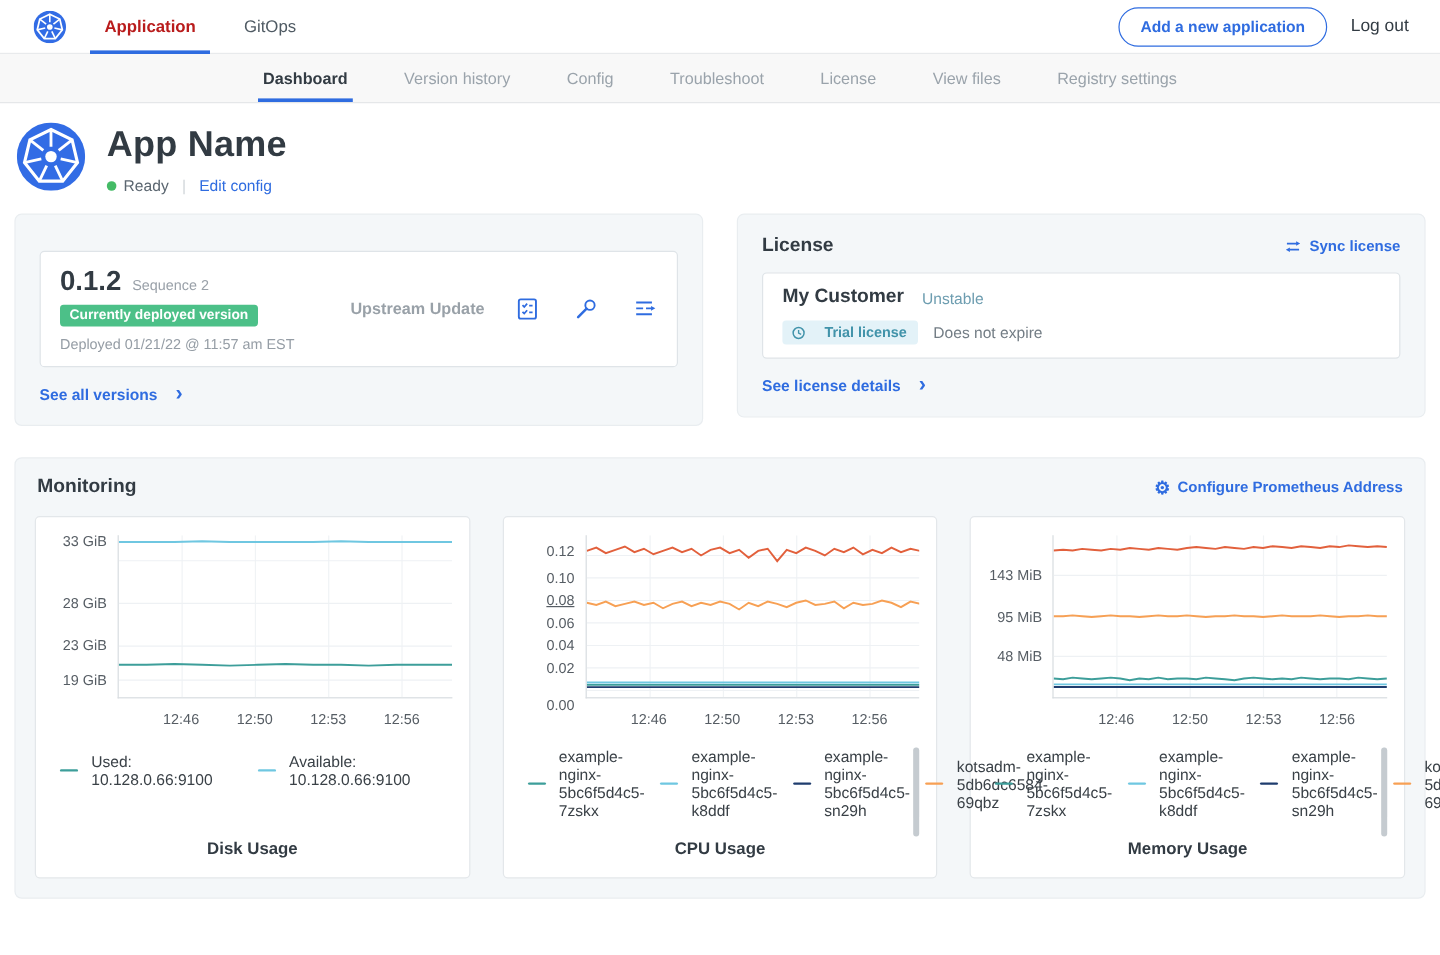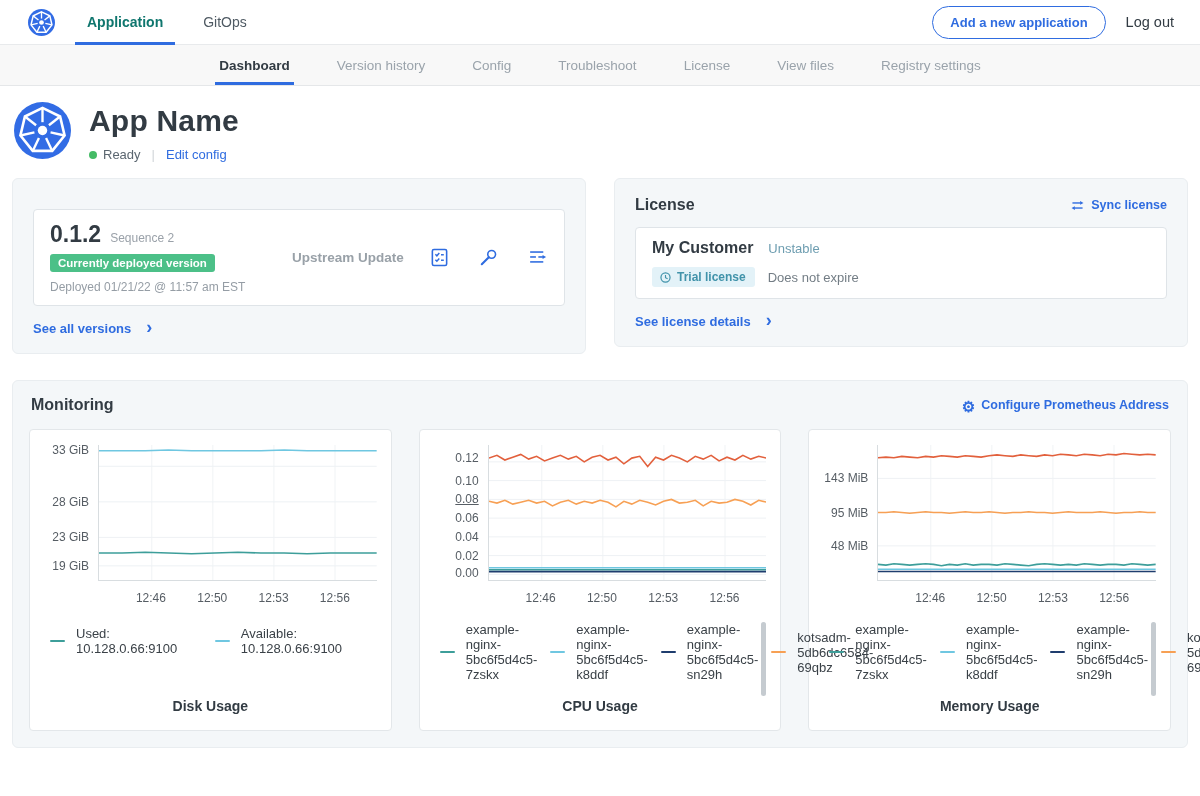--- a/index.html
+++ b/index.html
@@ -6,21 +6,21 @@
   html,body{background:#fff}
   body{width:1200px;height:796px;font-family:"Liberation Sans",sans-serif;color:#323b43;overflow:hidden}
   .page{width:1200px;height:796px;overflow:hidden;display:flex;flex-direction:column}
 
   
   .topnav{height:45px;display:flex;align-items:center;padding:0 26px 0 28px;border-bottom:1px solid #e8eaec;flex:none;background:#fff}
   .brand{width:27px;height:27px;margin-right:30px;flex:none}
   .brand svg{width:100%;height:100%;display:block}
   .topnav-tabs{display:flex;height:45px}
   .topnav-tab{display:flex;align-items:center;height:100%;padding:0 2px;margin-right:36px;font-size:14px;color:#4f5a63;cursor:pointer;position:relative}
-  .topnav-tab.active{color:#0f766e;font-weight:bold}
+  .topnav-tab.active{color:#b91c1c;font-weight:bold}
   .topnav-tab.active:after{content:"";position:absolute;left:-10px;right:-10px;bottom:0;height:3px;background:#2f6ce0}
   .spacer{flex:1}
   .add-app-btn{border:1px solid #2f6ce0;color:#2f6ce0;background:#fff;font-weight:bold;font-size:13px;padding:8px 17px;border-radius:19px;font-family:inherit;cursor:pointer;white-space:nowrap}
   .logout{margin-left:20px;font-size:14.5px;color:#323b43;cursor:pointer;white-space:nowrap}
 
   
   .subnav{height:41px;background:#f8f8f8;border-bottom:1px solid #e5e7e9;display:flex;justify-content:center;gap:47px;flex:none}
   .subnav-tab{display:flex;align-items:center;height:100%;font-size:13.5px;color:#9aa3ab;cursor:pointer;position:relative;white-space:nowrap}
   .subnav-tab.active{color:#323b43;font-weight:bold}
   .subnav-tab.active:after{content:"";position:absolute;left:-4px;right:-4px;bottom:0;height:3px;background:#2f6ce0}
@@ -57,21 +57,21 @@
   .ver-icons{margin-left:auto;display:flex;gap:28px;align-items:center;color:#2f6ce0}
   .ver-icons svg{width:21px;height:21px;cursor:pointer;display:block}
   .see-link{display:inline-flex;align-items:center;gap:15px;margin-top:15px;font-size:13px;font-weight:bold;color:#2f6ce0;cursor:pointer}
   .chev{font-size:18px;font-weight:bold;line-height:.8;position:relative;top:-1px}
 
   .inner-box.license{display:block}
   .cust-row{display:flex;align-items:center}
   .cust-name{font-size:16px;font-weight:bold;color:#323b43}
   .channel{font-size:13px;color:#6d9db0;margin-left:15px}
   .lic-row2{display:flex;align-items:center;margin-top:10px}
-  .trial-badge{display:inline-flex;align-items:center;gap:5px;background:#e3f2f8;color:#4193aa;font-size:12px;font-weight:bold;padding:3px 9px 3px 7px;border-radius:3px}
+  .trial-badge{display:inline-flex;align-items:center;gap:15px;background:#e3f2f8;color:#4193aa;font-size:12px;font-weight:bold;padding:3px 9px 3px 7px;border-radius:3px}
   .expiry{font-size:13px;color:#737d85;margin-left:13px}
 
   
   .monitor-card{margin:26px 12px 0;background:#f4f7f9;border:1px solid #e9edf0;border-radius:6px;padding:15px 16px 16px;flex:none}
   .monitor-head{display:flex;align-items:center;padding:0 2px}
   .gear{font-size:15px;font-weight:bold;line-height:1;position:relative;top:1px}
   .charts-row{display:flex;gap:27px;margin-top:15px;align-items:stretch}
   .chart-card{flex:1;min-width:0;background:#fff;border:1px solid #e3e7ea;border-radius:4px;padding:15px 14px 8px;display:flex;flex-direction:column}
   .chart-area{display:flex}
   .y-ticks{width:54px;position:relative;flex:none}
@@ -295,21 +295,21 @@
 
       <div class="chart-card" data-chart="1">
         <div class="chart-area">
           <div class="y-ticks">
               <span style="top: 13px;">0.12</span>
               <span style="top: 35.625px;">0.10</span>
               <span style="top: 54.375px; text-decoration: underline;">0.08</span>
               <span style="top: 73.125px;">0.06</span>
               <span style="top: 91.875px;">0.04</span>
               <span style="top: 110.625px;">0.02</span>
-              <span style="top: 128px;">0.00</span>
+              <span style="top: 142px;">0.00</span>
             </div>
           <div class="plot-wrap">
             <svg class="plot" viewBox="0 0 280 135" preserveAspectRatio="none">
                 <line x1="53.2" y1="0" x2="53.2" y2="135" stroke="#f0f3f5" stroke-width="1"></line>
                 <line x1="114.8" y1="0" x2="114.8" y2="135" stroke="#f0f3f5" stroke-width="1"></line>
                 <line x1="176.4" y1="0" x2="176.4" y2="135" stroke="#f0f3f5" stroke-width="1"></line>
                 <line x1="238.0" y1="0" x2="238.0" y2="135" stroke="#f0f3f5" stroke-width="1"></line>
                 <line x1="0" y1="16.9" x2="280" y2="16.9" stroke="#eef1f4" stroke-width="1"></line>
                 <line x1="0" y1="35.6" x2="280" y2="35.6" stroke="#eef1f4" stroke-width="1"></line>
                 <line x1="0" y1="54.4" x2="280" y2="54.4" stroke="#eef1f4" stroke-width="1"></line>

